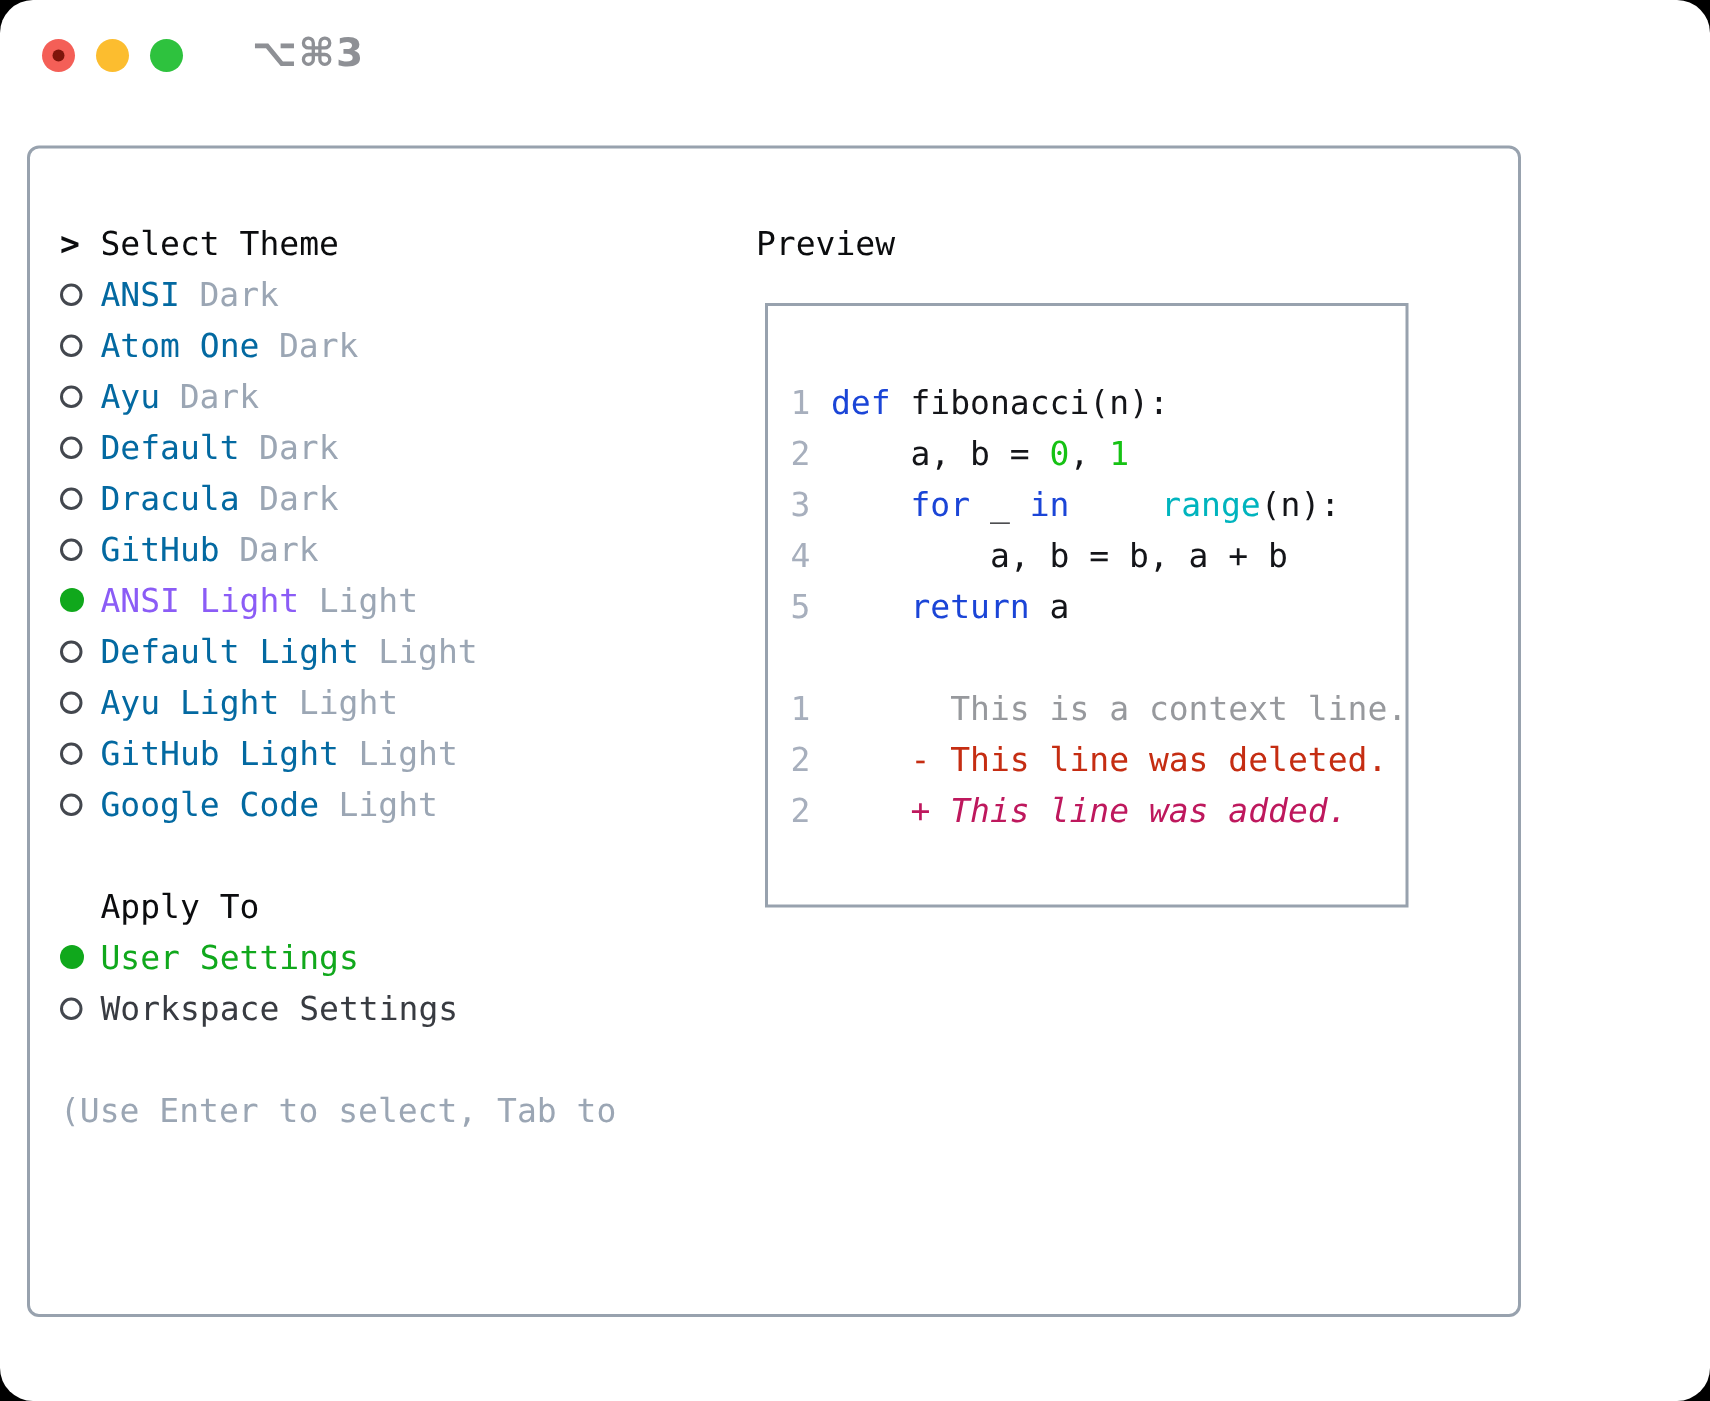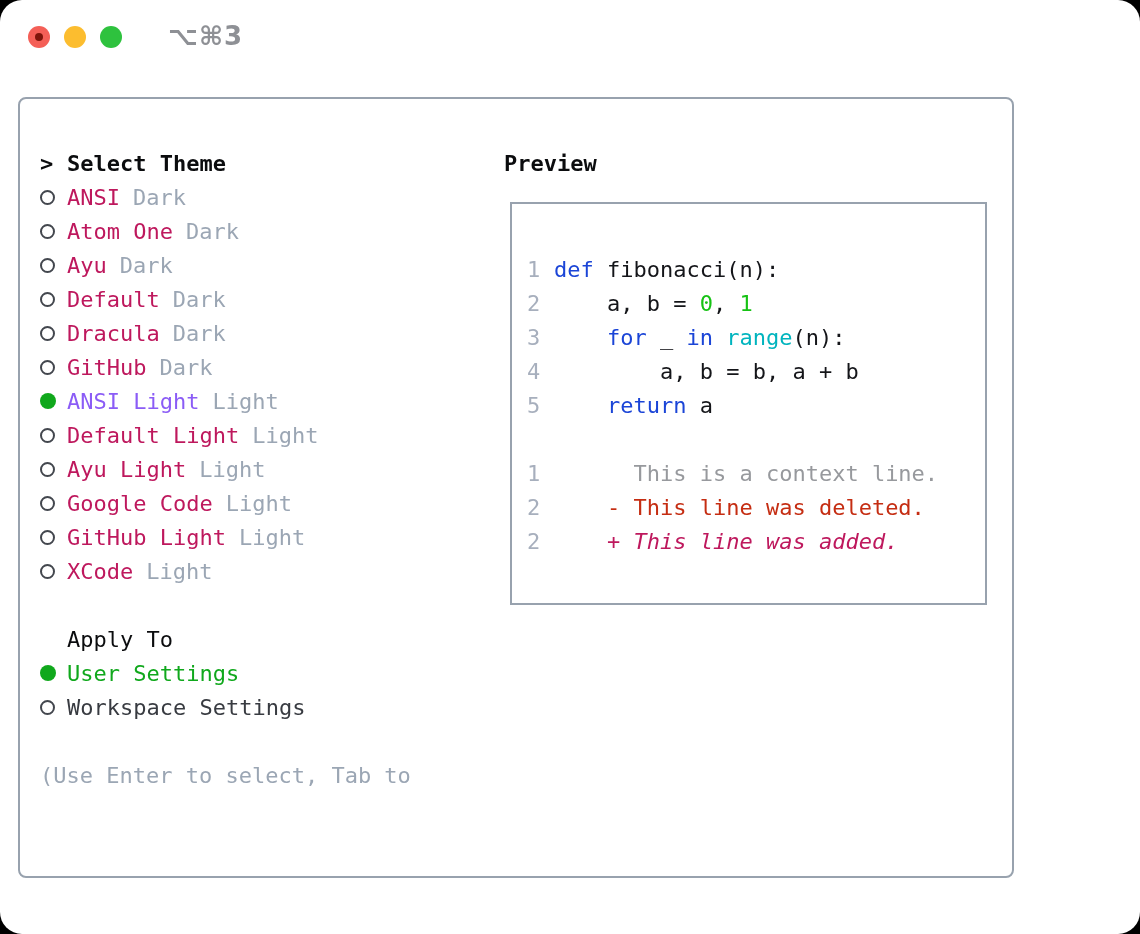--- a/index.html
+++ b/index.html
@@ -31,40 +31,40 @@
   .mark { display:inline-block; width:27px; }
   .mark.off::before {
     content:""; display:inline-block; width:11px; height:11px;
     border:2.5px solid #43474e; border-radius:50%;
   }
   .mark.on::before {
     content:""; display:inline-block; width:16px; height:16px;
     border-radius:50%; background:#10a81c;
   }
   .mark.hdr { color:#0b0c0e; font-weight:bold; }
-  .hdr-text { color:#0b0c0e; font-weight:bold; }
+  .hdr-text { color:#0b0c0e; font-weight:normal; }
   .subhdr { color:#0b0c0e; }
-  .t-name { color:#be185d; }
+  .t-name { color:#0369a1; }
   .t-name.sel { color:#8b5cf6; }
   .variant { color:#9ba6b4; margin-left:13px; }
   .opt-label { color:#383b41; }
   .opt-label.sel { color:#10a81c; }
   .help { color:#9ba6b4; }
   
   .preview-head { position:absolute; left:484px; top:48px; }
   .preview-box {
-    position:absolute; left:490px; top:103px; width:477px; height:403px;
+    position:absolute; left:490px; top:103px; width:429px; height:403px;
     border:2px solid #98a2ae; box-sizing:border-box;
     padding:49px 0 0 15px; background:#fff;
   }
   .cl { height:34px; line-height:34px; font-size:22px; white-space:pre; color:#141519; }
   .ln { display:inline-block; width:27px; color:#a7afbd; }
   .kw  { color:#1b45d7; }
   .num { color:#16c214; }
-  .fn  { color:#00b4be; }
+  .fn  { color:#00b4be;margin-left:48px; }
   .ctx { color:#97999d; }
   .del { color:#c52d12; }
   .add { color:#be185d;font-style:italic; }
 </style>
 </head>
 <body>
 
 <div class="page">
 
   <div class="titlebar">
@@ -83,23 +83,22 @@
 
       <div class="row"><span class="mark off"></span><span class="t-name">ANSI</span><span class="variant">Dark</span></div>
       <div class="row"><span class="mark off"></span><span class="t-name">Atom One</span><span class="variant">Dark</span></div>
       <div class="row"><span class="mark off"></span><span class="t-name">Ayu</span><span class="variant">Dark</span></div>
       <div class="row"><span class="mark off"></span><span class="t-name">Default</span><span class="variant">Dark</span></div>
       <div class="row"><span class="mark off"></span><span class="t-name">Dracula</span><span class="variant">Dark</span></div>
       <div class="row"><span class="mark off"></span><span class="t-name">GitHub</span><span class="variant">Dark</span></div>
       <div class="row"><span class="mark on"></span><span class="t-name sel">ANSI Light</span><span class="variant">Light</span></div>
       <div class="row"><span class="mark off"></span><span class="t-name">Default Light</span><span class="variant">Light</span></div>
       <div class="row"><span class="mark off"></span><span class="t-name">Ayu Light</span><span class="variant">Light</span></div>
+      <div class="row"><span class="mark off"></span><span class="t-name">GitHub Light</span><span class="variant">Light</span></div>
       <div class="row"><span class="mark off"></span><span class="t-name">Google Code</span><span class="variant">Light</span></div>
-      <div class="row"><span class="mark off"></span><span class="t-name">GitHub Light</span><span class="variant">Light</span></div>
-      <div class="row"><span class="mark off"></span><span class="t-name">XCode</span><span class="variant">Light</span></div>
 
       <div class="row"></div>
 
       <div class="row"><span class="mark none"></span><span class="subhdr">Apply To</span></div>
       <div class="row"><span class="mark on"></span><span class="opt-label sel">User Settings</span></div>
       <div class="row"><span class="mark off"></span><span class="opt-label">Workspace Settings</span></div>
 
       <div class="row"></div>
 
       <div class="row help">(Use Enter to select, Tab to</div>

